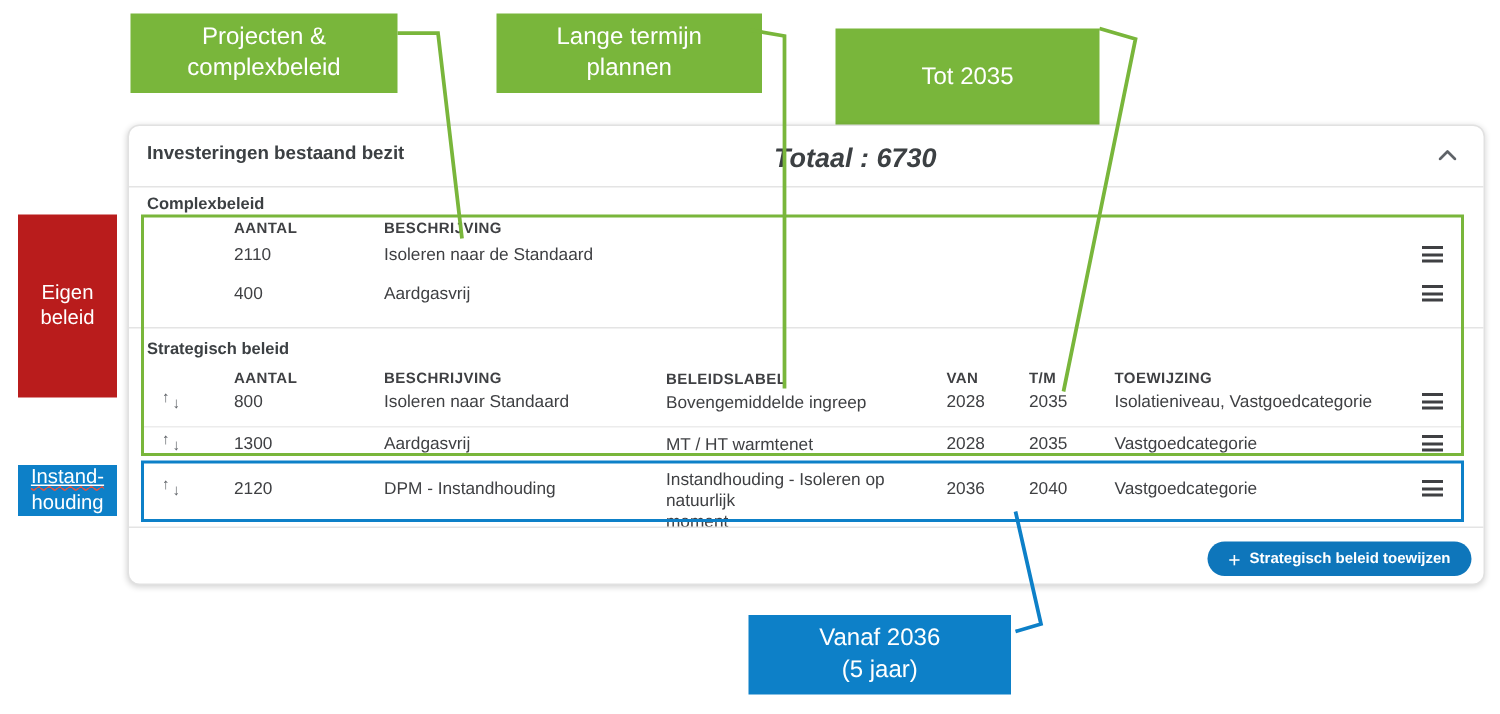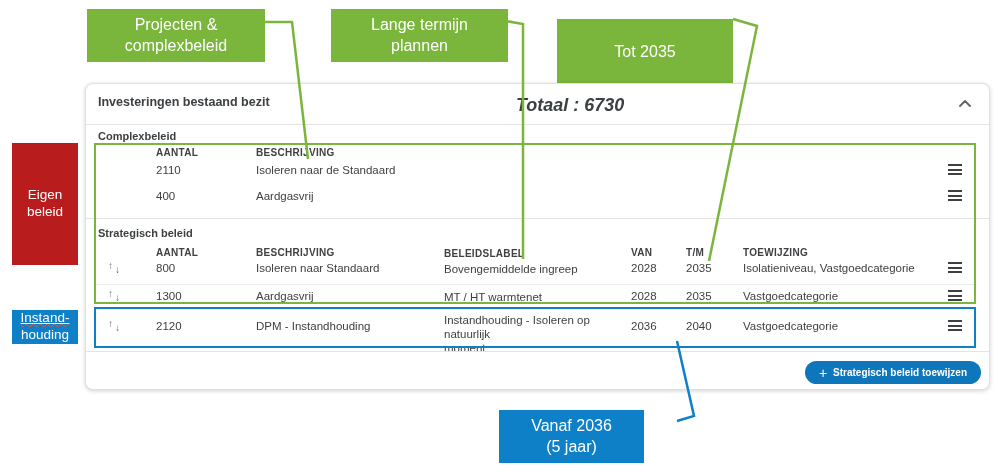--- a/index.html
+++ b/index.html
@@ -6,21 +6,21 @@
   body{width:1000px;height:476px;position:relative;font-family:"Liberation Sans",sans-serif;overflow:hidden;}
   .abs{position:absolute;}
 
   
   .callout{position:absolute;background:#79b63b;color:#fff;display:flex;align-items:center;justify-content:center;
            text-align:center;font-size:16px;line-height:1.3;box-sizing:border-box;}
   .callout.blue{background:#0d80c8;}
   #callout-projecten{left:87px;top:9px;width:178px;height:53px;padding:0 12px;}
   #callout-lange{left:331px;top:9px;width:177px;height:53px;padding:0 30px;}
   #callout-tot{left:557px;top:19px;width:176px;height:66px;}
-  #callout-vanaf{left:499px;top:410px;width:145px;height:53px;flex-direction:column;}
+  #callout-vanaf{left:499px;top:410px;width:175px;height:53px;flex-direction:column;}
 
   .sideLabel{position:absolute;color:#fff;display:flex;align-items:center;justify-content:center;text-align:center;
              font-size:13.5px;line-height:1.25;box-sizing:border-box;}
   #side-eigen{left:12px;top:143px;width:66px;height:122px;background:#b91c1c;padding:0 12px;}
   #side-instand{left:12px;top:310px;width:66px;height:34px;background:#0d80c8;flex-direction:column;}
   .uline{text-decoration:underline;text-decoration-color:#ffffff;text-decoration-thickness:1px;}
   .squiggle{text-decoration:underline wavy #e4513f;text-decoration-thickness:1px;}
 
   
   #card{left:85px;top:83px;width:905px;height:307px;background:#fff;border:1px solid #e1e1e1;border-radius:8px;

